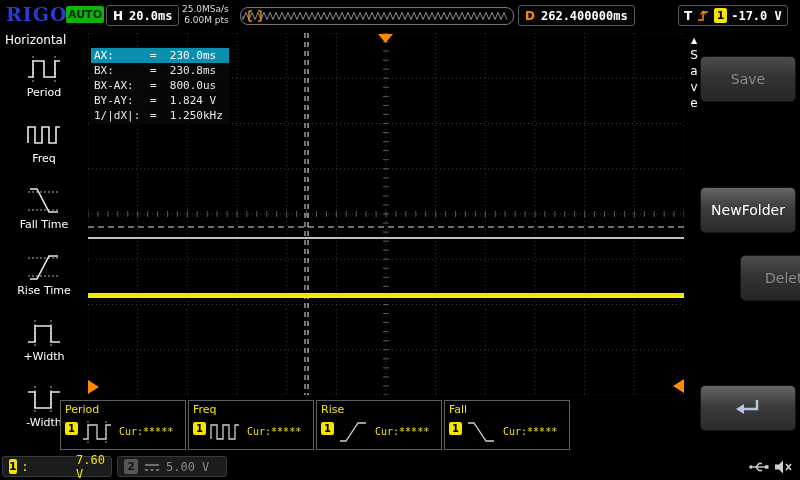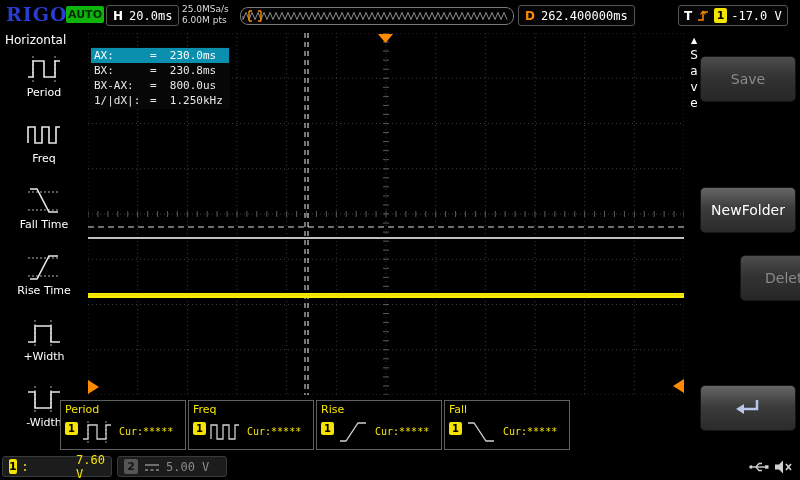--- a/index.html
+++ b/index.html
@@ -12,22 +12,22 @@
         color:#2a3cd2;font-family:"DejaVu Serif", serif;}
   .mode-badge{position:absolute;left:66px;top:6px;width:38px;height:17px;background:#0cb40c;
         color:#032903;font-size:11px;font-weight:bold;display:flex;align-items:center;justify-content:center;border-radius:2px;}
   .tb-box{position:absolute;top:5px;height:19px;border:1px solid #565656;border-radius:3px;background:#050505;
         display:flex;align-items:center;gap:6px;padding:0 6px;}
   .h-box{left:106px;}
   .d-box{left:518px;}
   .t-box{left:678px;gap:4px;padding:0 5px;}
   .tb-label{font-weight:bold;font-size:12px;color:#fff;}
   .tb-label.orange{color:#ff8a00;}
-  .tb-value{font-family:"DejaVu Sans Mono", monospace;font-size:12px;color:#fff;}
-  .srate-box{position:absolute;left:182px;top:4px;font-size:9px;line-height:11px;color:#dcdcdc;}
+  .tb-value{font-family:"DejaVu Sans Mono", monospace;font-size:12px;color:#fff;font-weight:bold;}
+  .srate-box{position:absolute;left:182px;top:4px;font-size:9px;line-height:11px;color:#dcdcdc;text-align:right;}
   .posbar{position:absolute;left:240px;top:7px;width:272px;height:16px;border:1px solid #787878;
         border-radius:8px;background:#020202;overflow:hidden;}
   .trig-ch-badge{width:13px;height:15px;background:#f5e400;color:#000;border-radius:2px;
         font-size:11px;font-weight:bold;display:flex;align-items:center;justify-content:center;}
 
   
   .sidebar{position:absolute;left:0;top:30px;width:88px;height:425px;background:#000;}
   .sidebar-title{padding:3px 5px;font-size:12px;color:#fff;}
   .side-item{height:66px;display:flex;flex-direction:column;align-items:center;padding-top:4px;box-sizing:border-box;}
   .side-item svg{display:block;}
@@ -329,20 +329,24 @@
       </div>
       <div class="cursor-row">
         <span class="cursor-label">BX:</span>
         <span>=  230.8ms</span>
       </div>
       <div class="cursor-row">
         <span class="cursor-label">BX-AX:</span>
         <span>=  800.0us</span>
       </div>
       <div class="cursor-row">
+        <span class="cursor-label">BY-AY:</span>
+        <span>=  1.824 V</span>
+      </div>
+      <div class="cursor-row">
         <span class="cursor-label">1/|dX|:</span>
         <span>=  1.250kHz</span>
       </div>
     </div>
   </div>
 
   <div class="menu">
     <div class="menu-tab">
       <span class="tri">▲</span>
       <span class="menu-title-vertical">Save</span>

